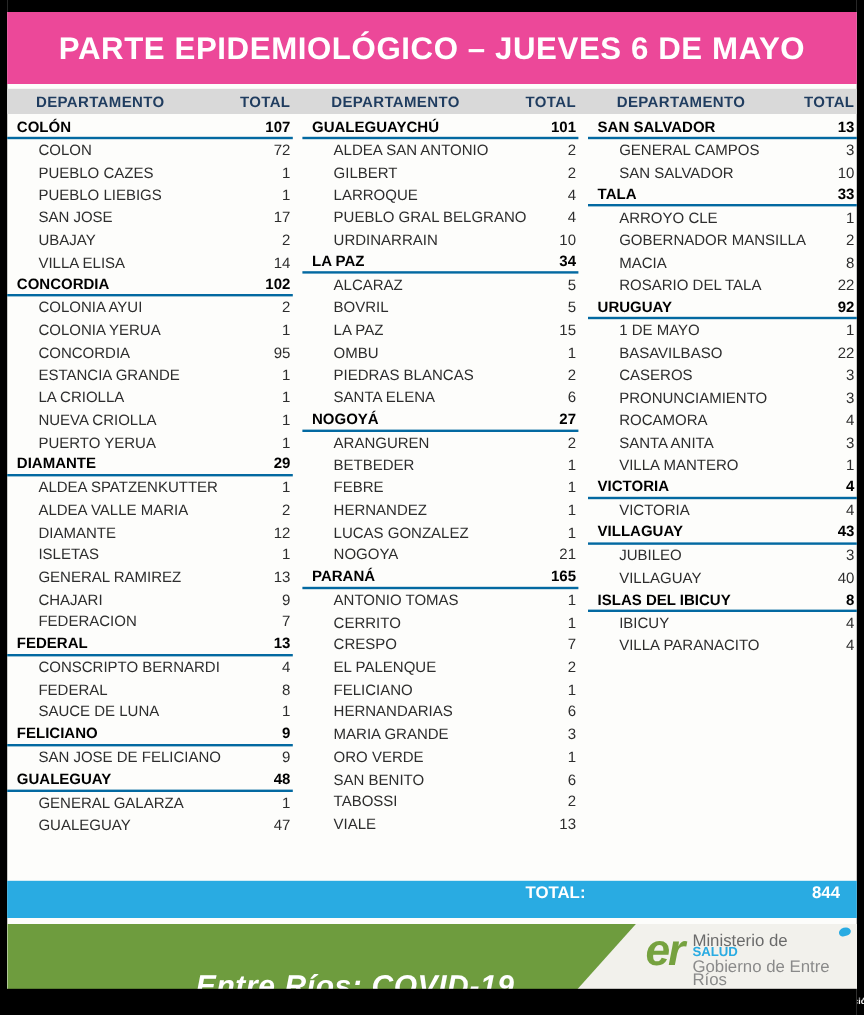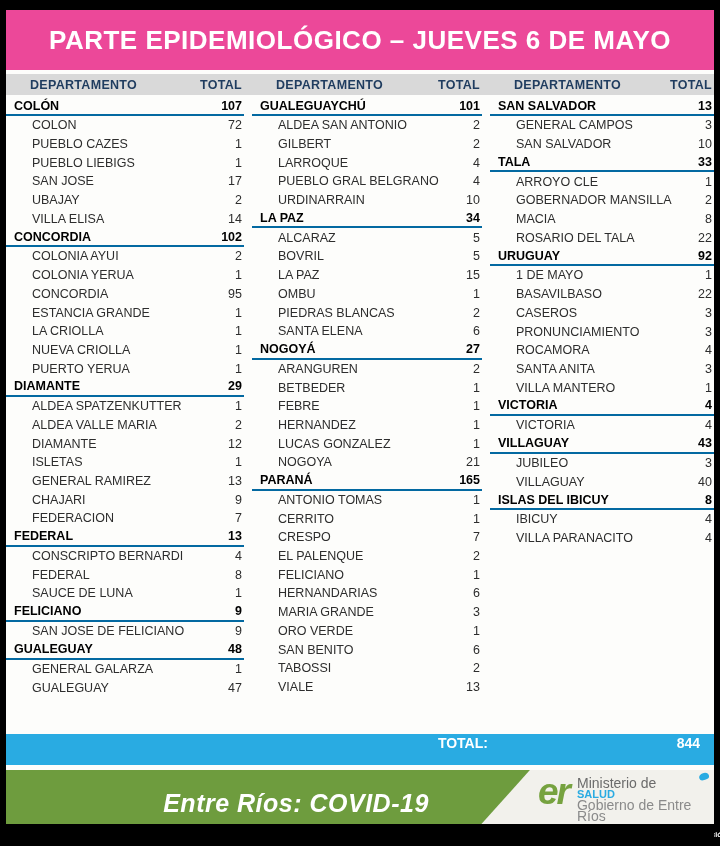--- a/index.html
+++ b/index.html
@@ -46,21 +46,21 @@
   .total-bar .tlabel{position:absolute;left:61%;top:1px;}
   .total-bar .tvalue{position:absolute;right:14px;top:1px;}
   .footer{position:relative;height:67px;margin-top:5px;background:#fdfdfb;}
   .logo-panel{
     position:absolute;left:58%;right:0;top:0;bottom:0;background:#F2F1EC;
   }
   .green-banner{
     position:absolute;left:0;top:0;bottom:0;width:100%;
     background:#6E9C3E;
     clip-path:polygon(0 0,74% 0,65.5% 100%,0 100%);
-    display:flex;align-items:center;
+    display:flex;align-items:flex-end;
   }
   .green-banner .slogan{
     width:440px;margin-left:70px;text-align:center;
     color:#fff;font-size:25px;font-weight:bold;font-style:italic;letter-spacing:.5px;
   }
   .logo-block{position:absolute;right:6px;top:5px;width:170px;margin-left:40px;}
   .logo-row{display:flex;align-items:flex-start;}
   .er{
     position:relative;color:#76A23F;font-weight:bold;font-size:37px;line-height:34px;
     letter-spacing:-2px;font-style:italic;

